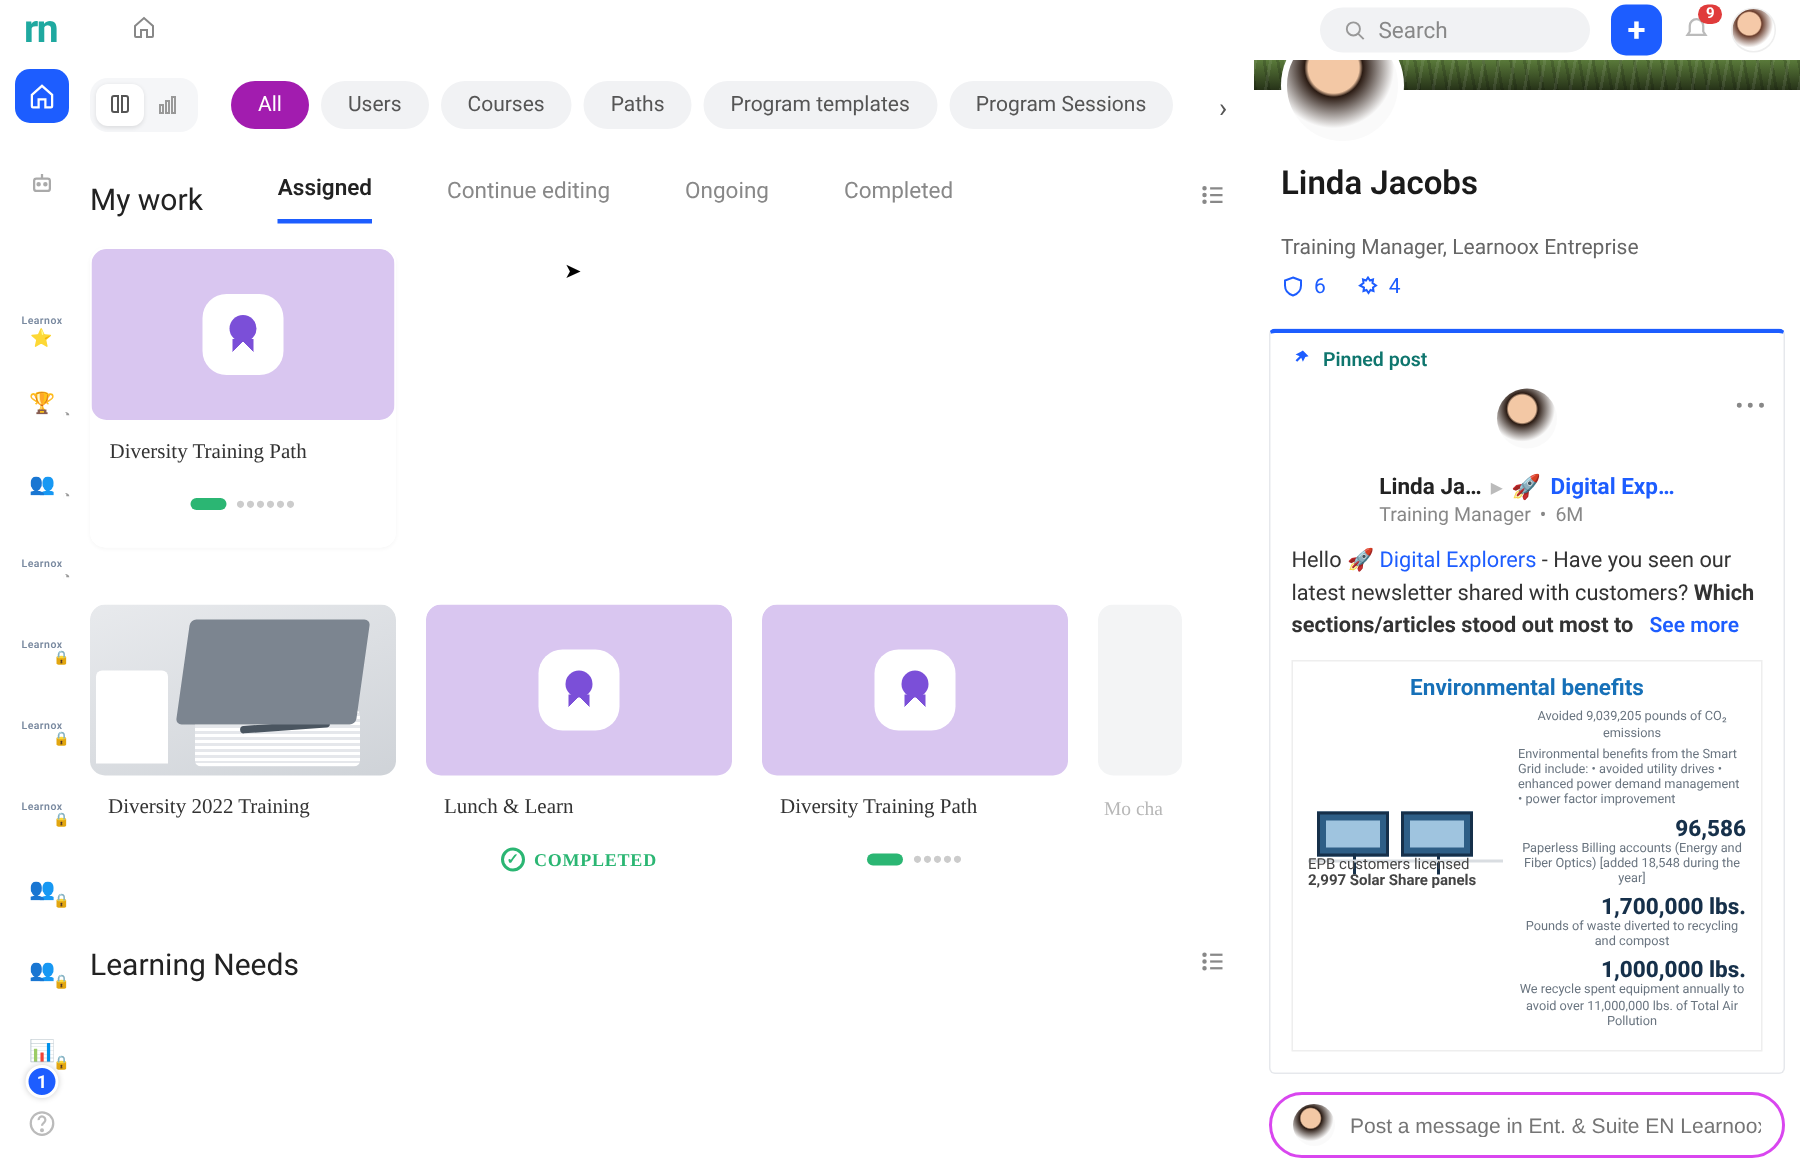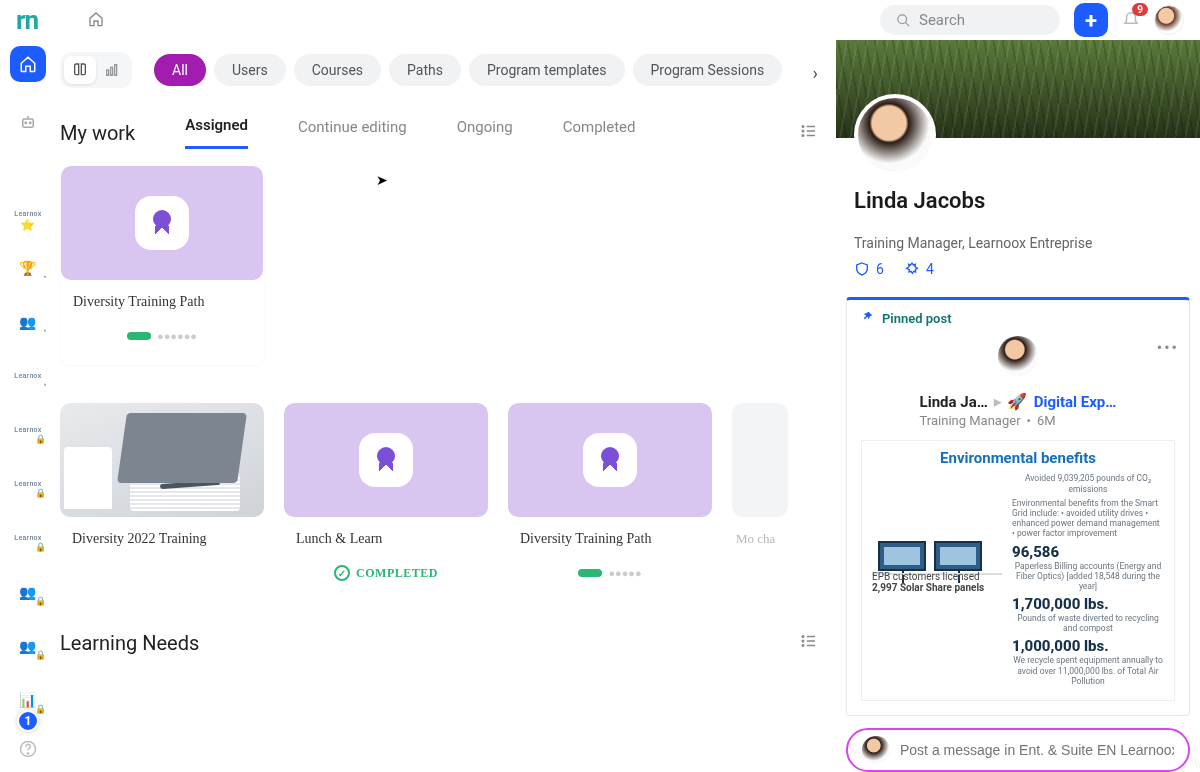--- a/index.html
+++ b/index.html
@@ -117,21 +117,21 @@
   .panel.one { left:6px;}
   .panel.two { left:62px;}
   .panel::before, .panel::after { content:""; position:absolute; background:#9fc4df;}
   .panel::before { left:4px; right:4px; top:4px; height:9px;}
   .panel::after { left:4px; right:4px; bottom:4px; height:9px;}
   .panel .leg { position:absolute; bottom:-14px; left:50%; width:2px; height:14px; background:#16304a;}
   .ground { position:absolute; bottom:18px; left:0; right:0; height:2px; background:#d9dde1;}
   .att-caption { position:absolute; bottom:0; left:0; right:-6px; font-size:10px; color:#444; text-align:left;}
   .att-caption b { font-weight:700;}
   .att-stats { flex:1; font-size:10px; color:#555;}
-  .att-stats .big { font-size:15px; font-weight:800; color:#16304a; text-align:left;}
+  .att-stats .big { font-size:15px; font-weight:800; color:#16304a; text-align:right;}
   .att-stats .line { text-align:center; font-size:8.5px; color:#6a7580; line-height:1.2; margin-bottom:4px;}
 
   .compose { margin:12px 10px 0; display:flex; align-items:center; gap:10px; border:2px solid #d946ef; border-radius:24px; padding:6px 14px;}
   .compose .cav { width:28px; height:28px; border-radius:50%; background:radial-gradient(circle at 42% 34%, #f3c8a5 26%, #2c1c14 30%, #fafafa 62%);}
   .compose input { border:none; outline:none; font-size:14px; color:#888; flex:1; background:transparent;}
 </style>
 </head>
 <body>
 
 <div class="topbar">
@@ -400,20 +400,23 @@
             <span class="post-sep">▸</span>
             <span>🚀</span>
             <span class="post-group">Digital Exp…</span>
           </div>
           <div class="post-sub">
             <span>Training Manager</span><span class="dot">•</span><span>6M</span>
           </div>
         </div>
         <div class="post-menu">•••</div>
       </div>
+      <div class="post-body">
+        <span>Hello </span><span class="link">🚀 Digital Explorers</span><span> - Have you seen our latest newsletter shared with customers? </span><b>Which sections/articles stood out most to </b>&nbsp;&nbsp;<span class="see-more">See more</span>
+      </div>
 
       <div class="attachment">
         <div class="att-title">Environmental benefits</div>
         <div class="att-row">
           <div class="att-ill">
             <div class="sun-rays"></div>
             <div class="panel one">
                 <div class="leg"></div>
               </div>
             <div class="panel two">

